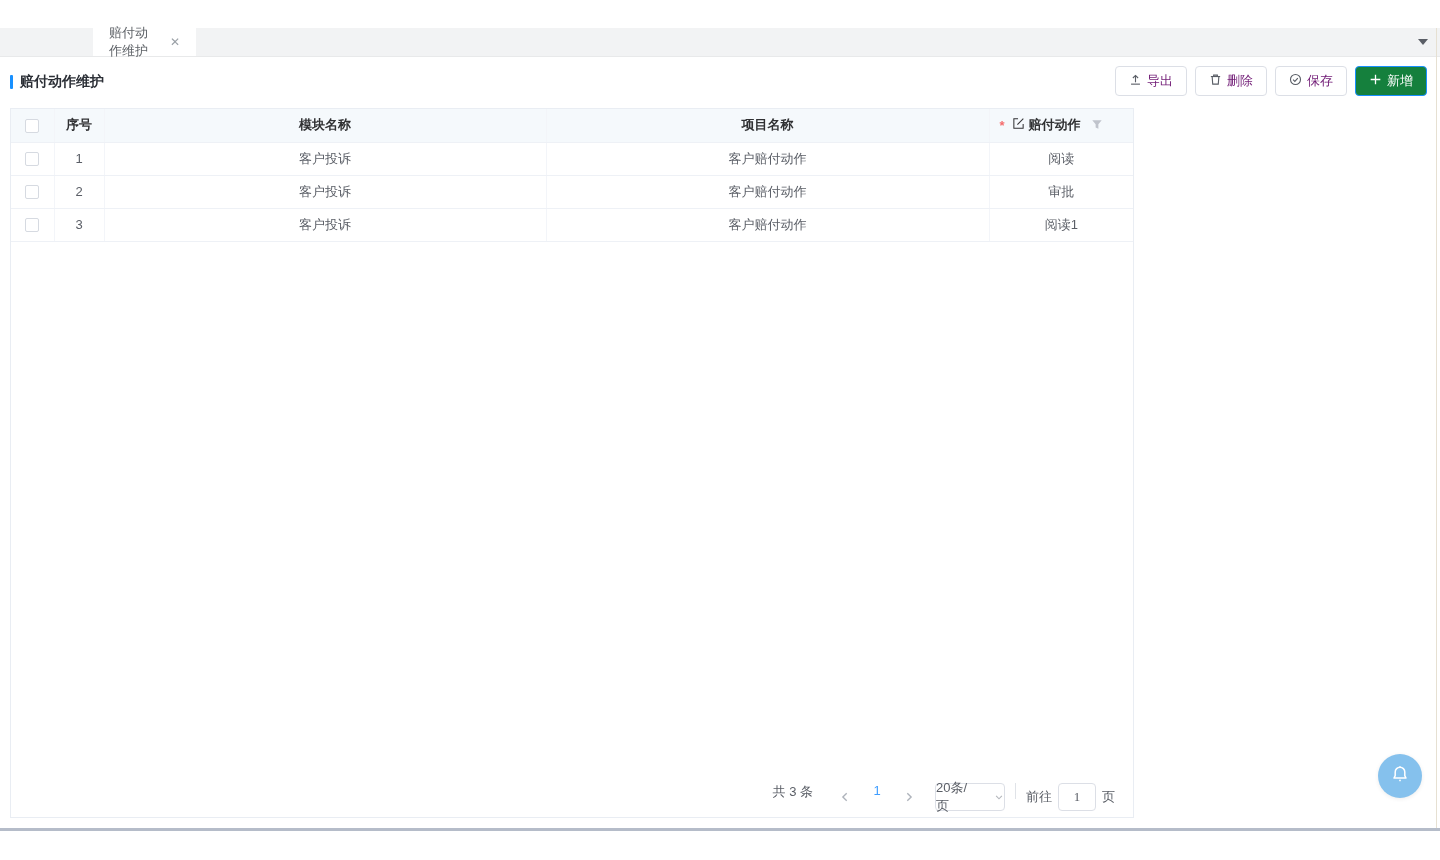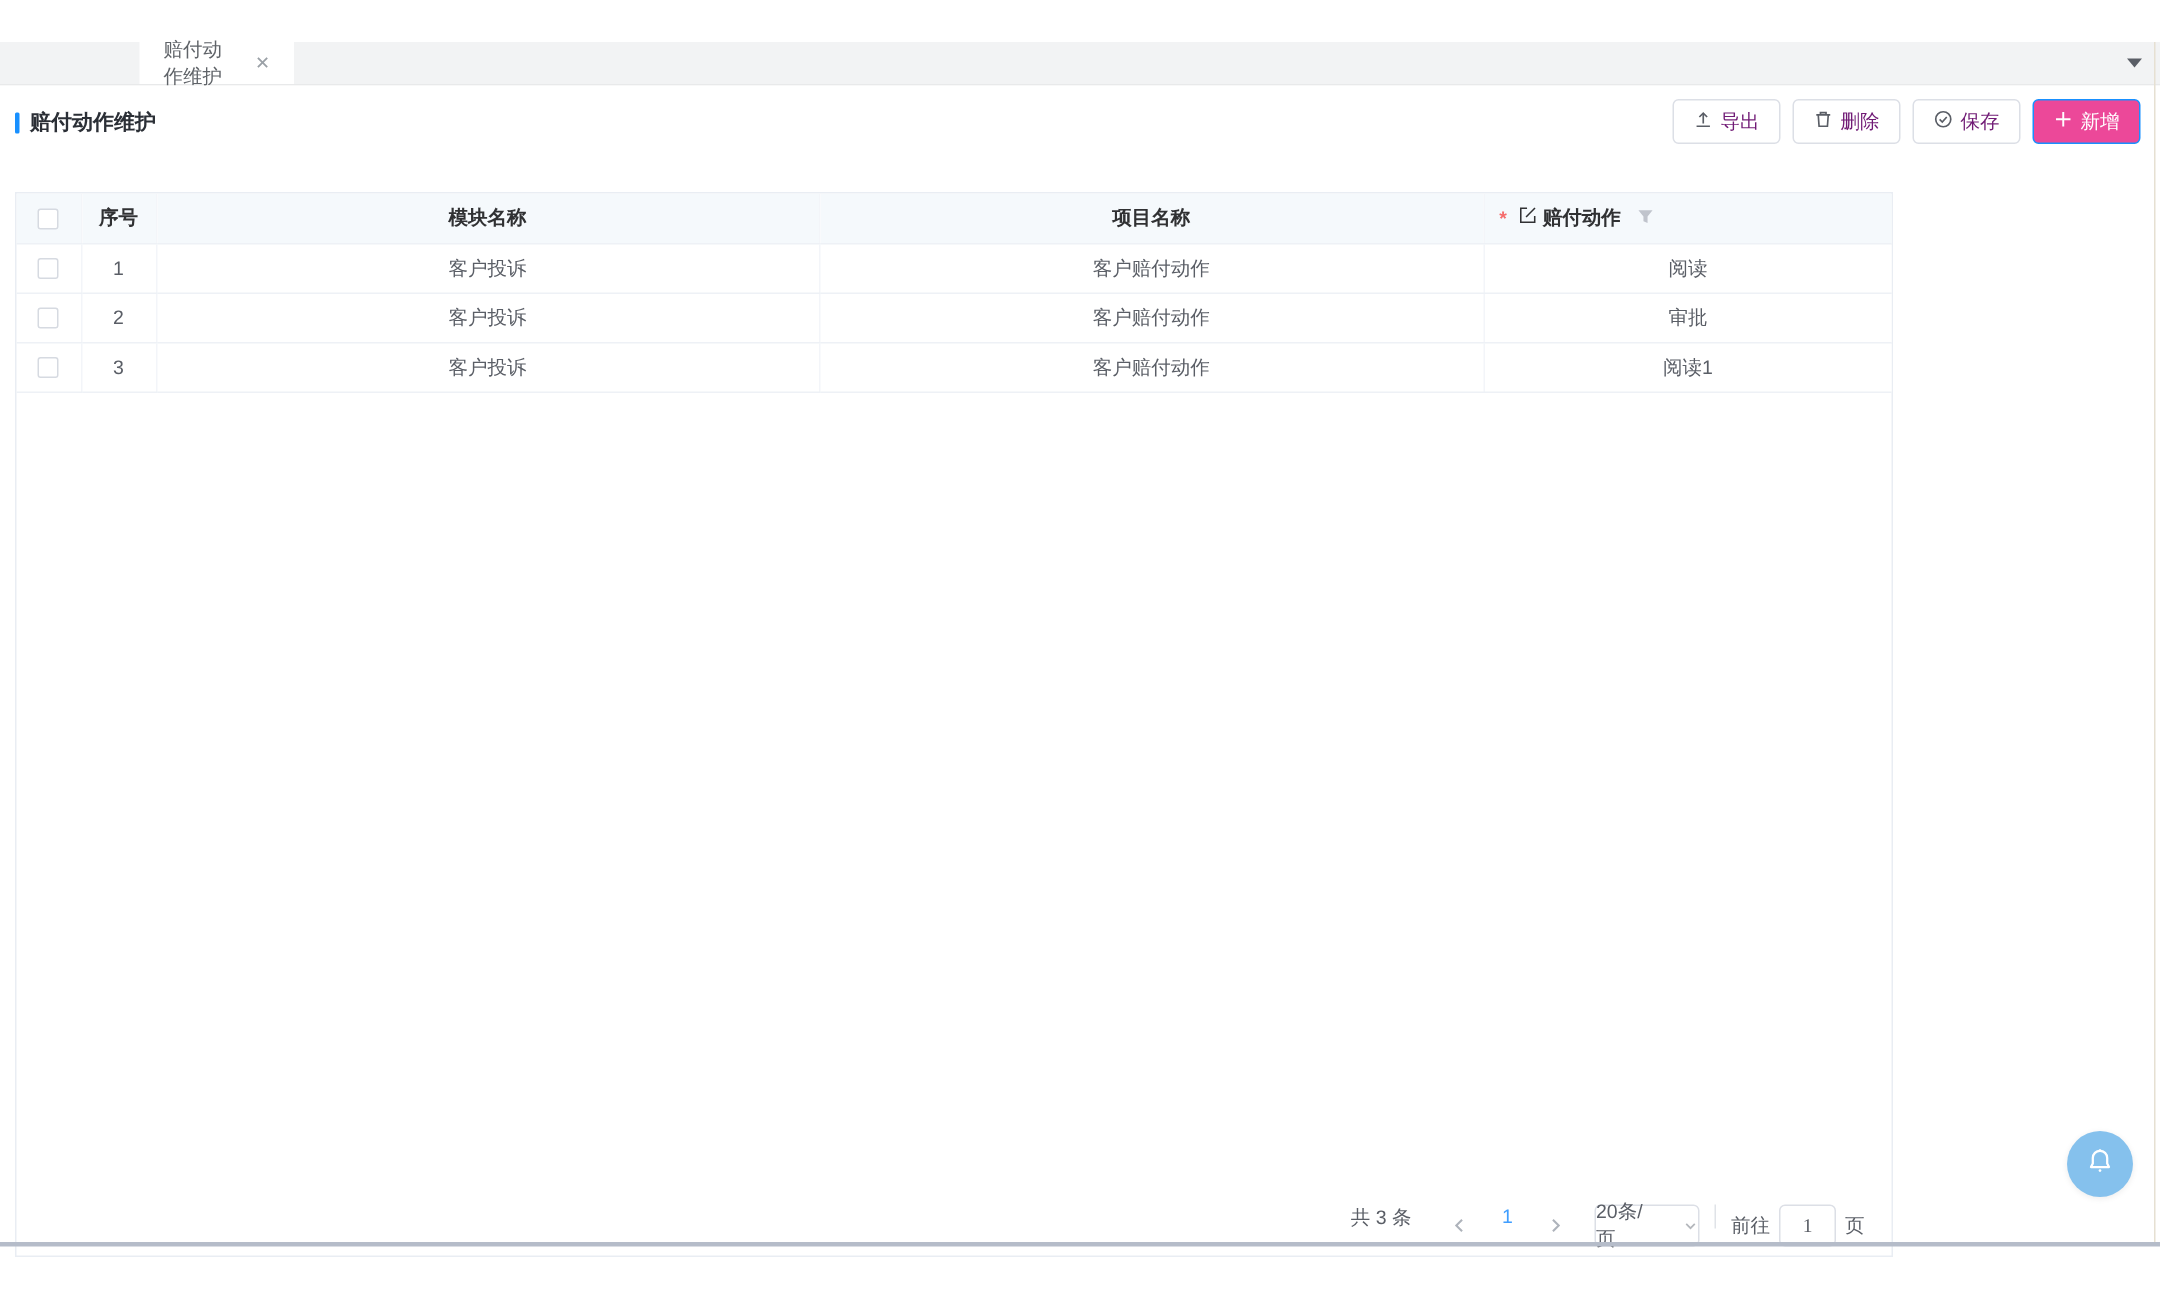--- a/index.html
+++ b/index.html
@@ -24,25 +24,25 @@
   .page-header { position:absolute; left:0; top:57px; width:1440px; height:50px; background:#fff; }
   .page-title { position:absolute; left:10px; top:16px; display:flex; align-items:center; gap:7px; }
   .title-bar { width:3px; height:14px; background:#1890ff; border-radius:1px; }
   .title-text { font-size:14px; font-weight:bold; color:#2b2f36; }
 
   .toolbar { position:absolute; right:13px; top:9px; display:flex; gap:8px; }
   .btn { height:30px; min-width:68px; padding:0 13px; background:#fff;
     border:1px solid #dcdfe6; border-radius:4px; font-size:13px; color:#701a75;
     display:flex; align-items:center; justify-content:center; gap:5px; cursor:pointer;
     font-family:inherit; }
-  .btn-primary { background:#ec4899; border-color:#1890ff; color:#fff; }
-
-  
-  .table-wrap { position:absolute; left:10px; top:108px; width:1252px; height:710px;
-    border:1px solid #e9edf3; background:#fff;margin-top:20px; }
+  .btn-primary { background:#15803d; border-color:#1890ff; color:#fff; }
+
+  
+  .table-wrap { position:absolute; left:10px; top:108px; width:1124px; height:710px;
+    border:1px solid #e9edf3; background:#fff; }
   table { border-collapse:collapse; width:100%; table-layout:fixed; }
   th,td { height:33px; font-size:13px; text-align:center; padding:0 10px;
     border-bottom:1px solid #eef1f6; border-right:1px solid #f3f5f9; overflow:hidden;
     white-space:nowrap; }
   th:last-child, td:last-child { border-right:none; }
   thead th { background:#f5f9fc; color:#303133; font-weight:bold; }
   tbody td { color:#5a5e66; background:#fff; }
   .col-check { width:43px; text-align:center; padding:0; }
   .col-index { width:50px; text-align:center; padding:0; }
   .col-module { width:442px; }

